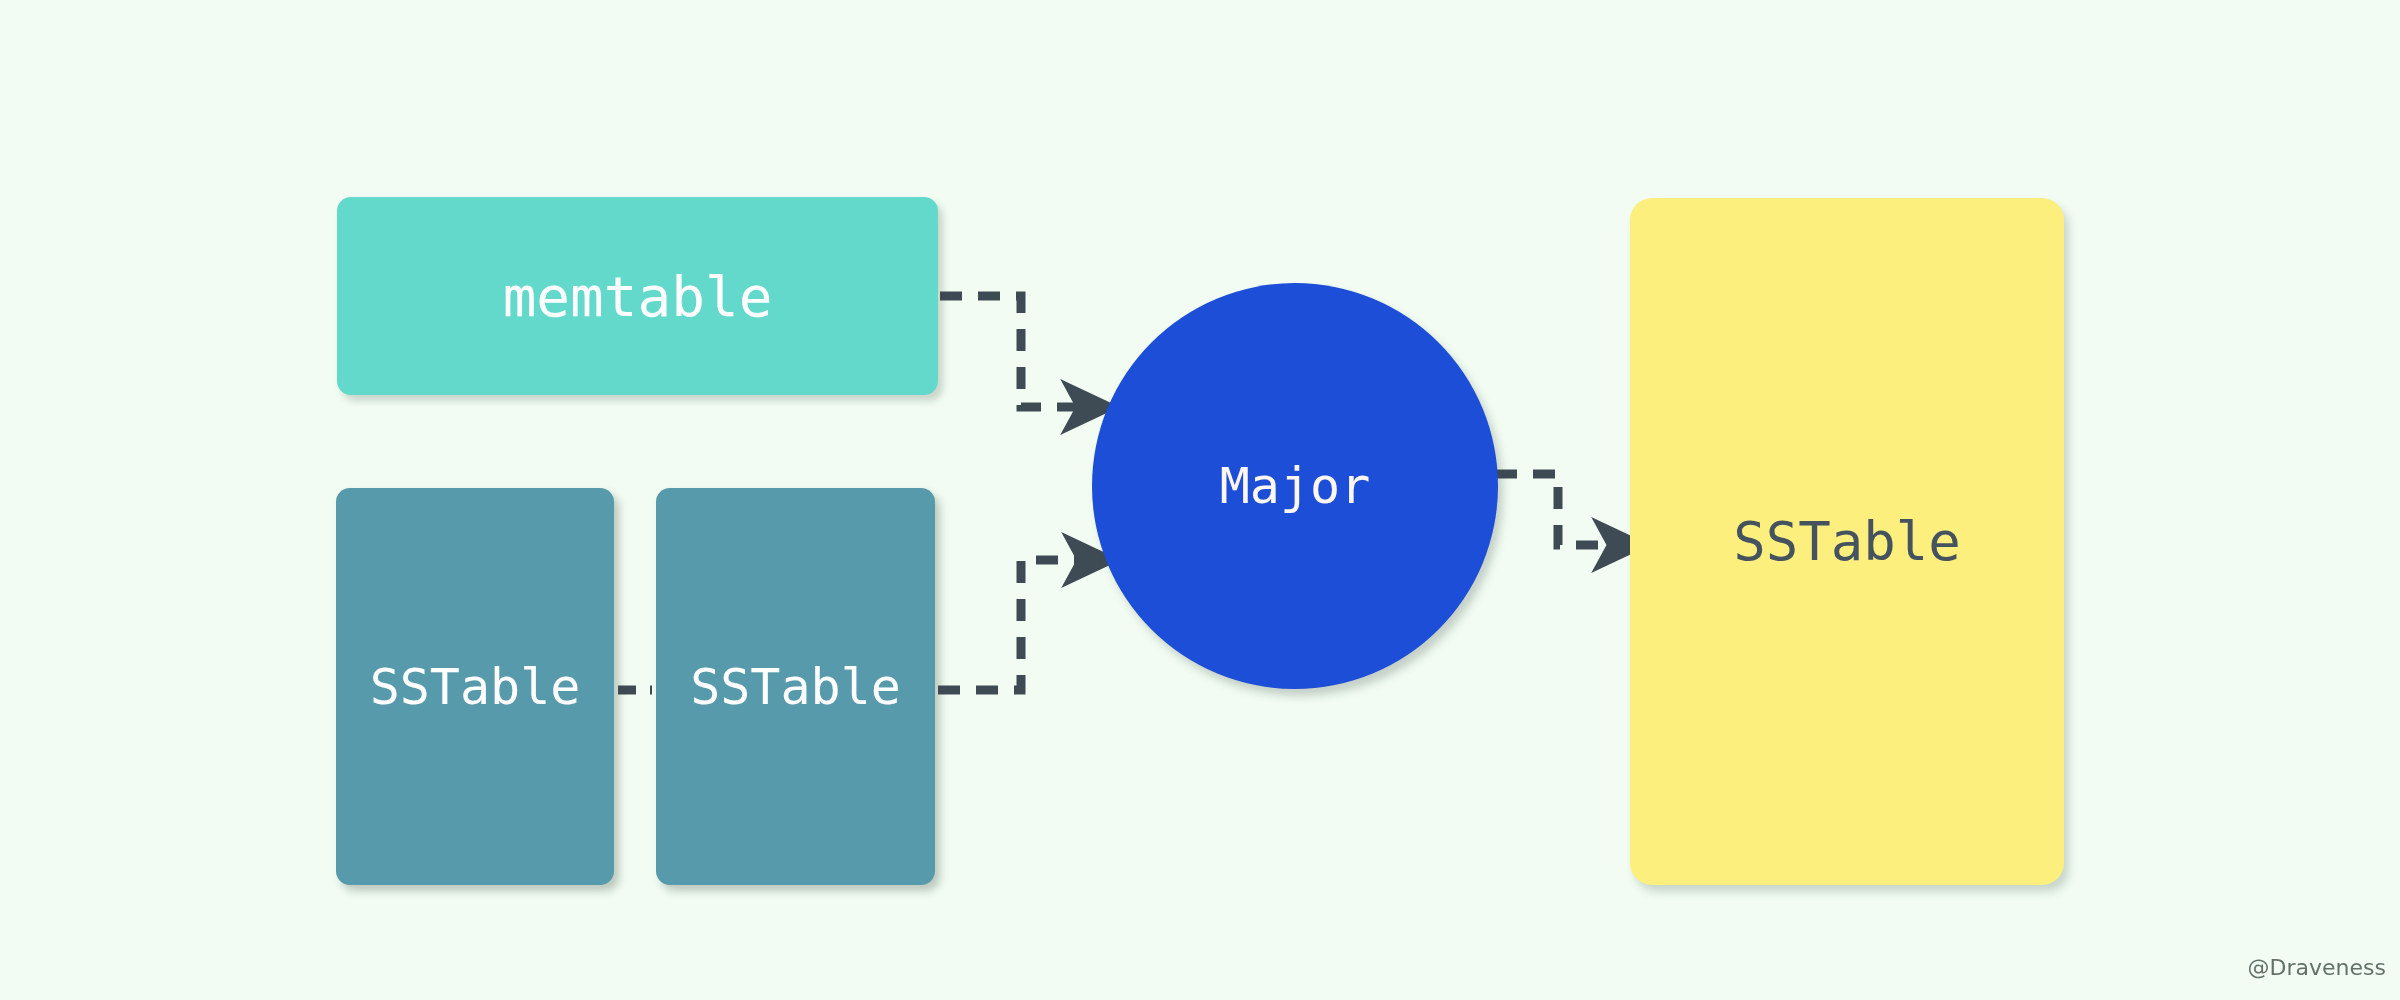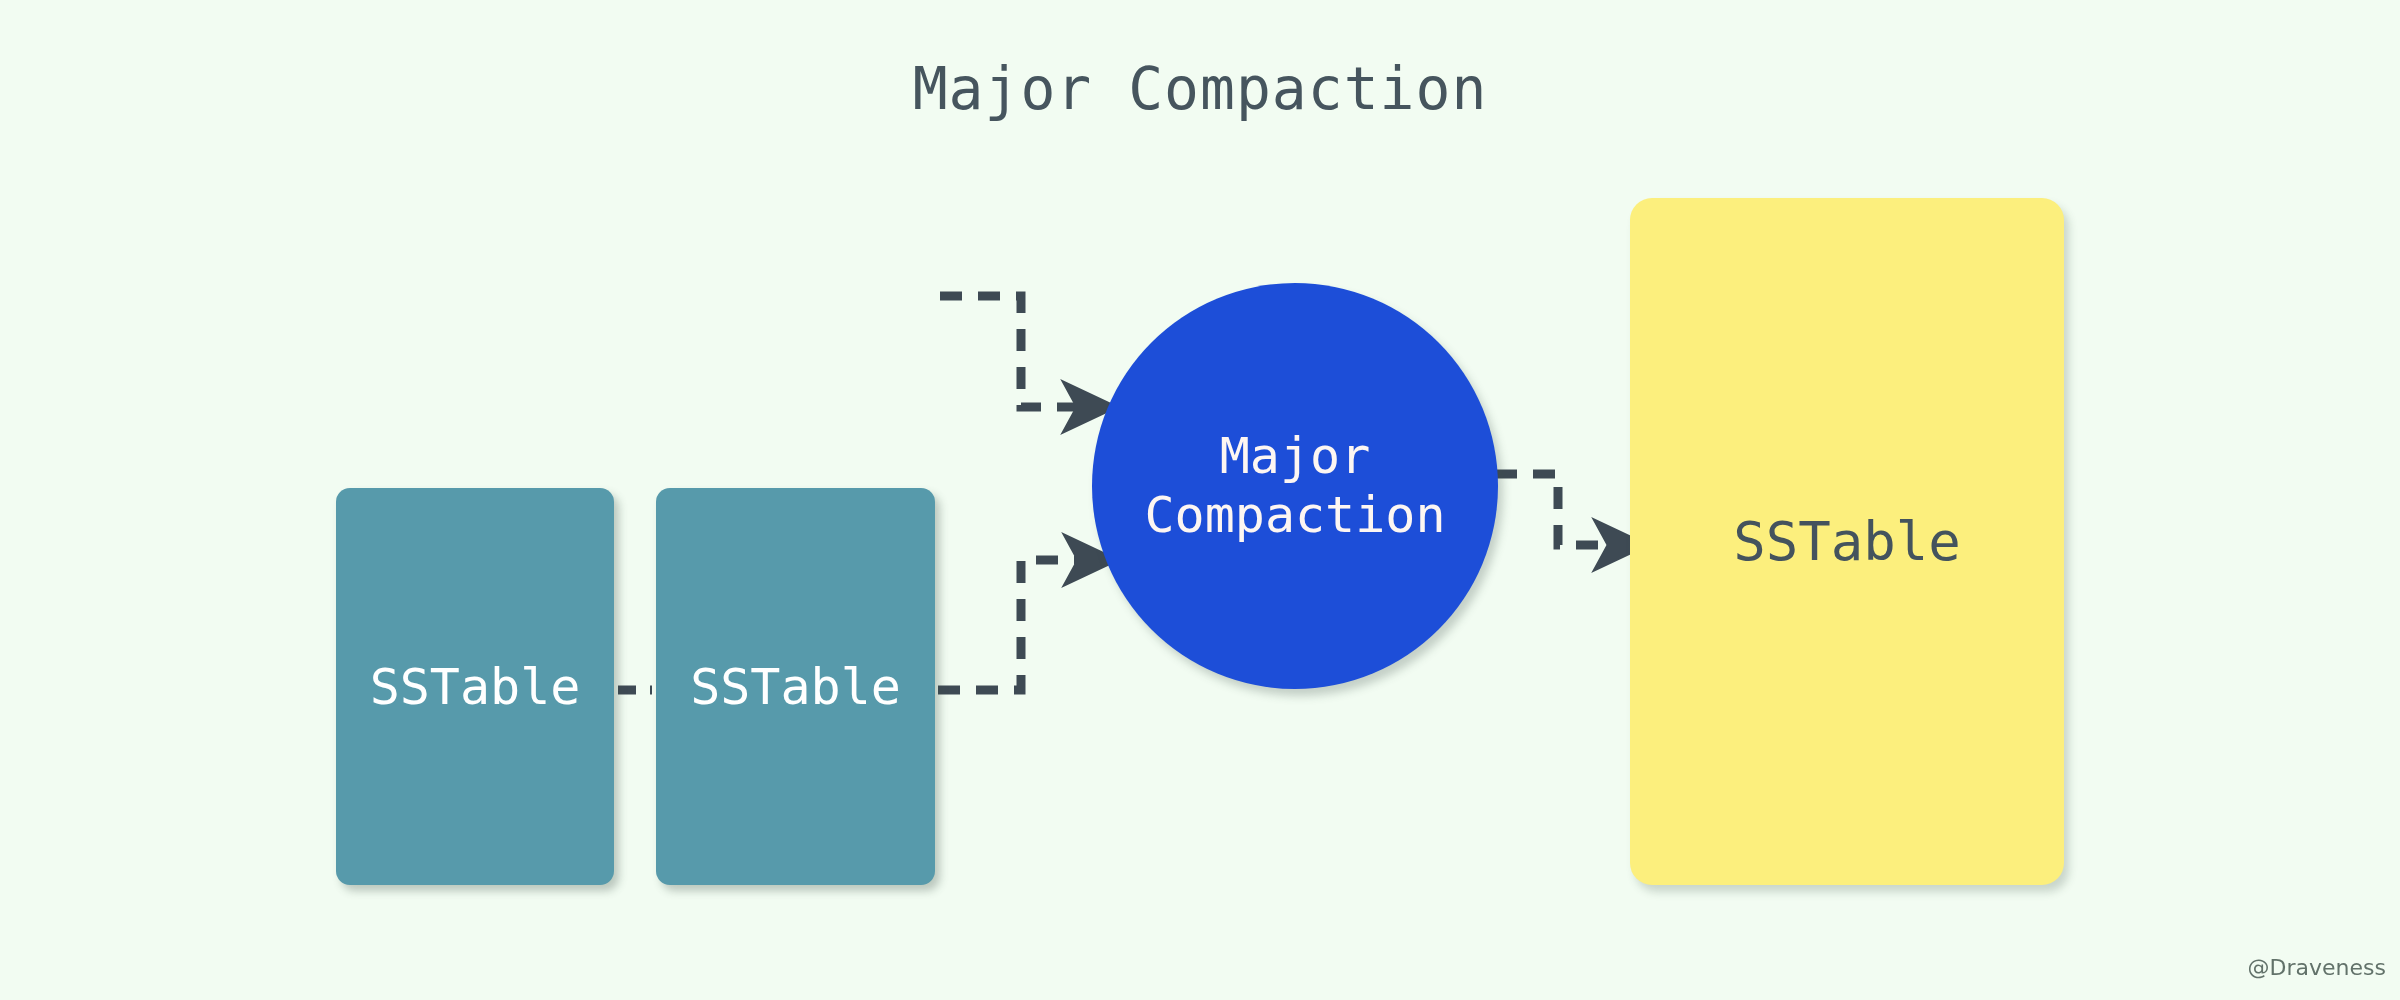--- a/index.html
+++ b/index.html
@@ -115,50 +115,51 @@
     font-size: 22px;
     color: #5b6b63;
     opacity: 0.95;
   }
 </style>
 </head>
 <body>
 
 <div id="canvas">
 
-  <div class="title">Major Compaction</div>
 
   <svg id="edges" viewBox="0 0 2400 1000" xmlns="http://www.w3.org/2000/svg">
     <defs>
       <marker id="arrowhead" markerWidth="7" markerHeight="7" refX="5.2" refY="3.5" orient="auto" markerUnits="strokeWidth">
         <path d="M0,0.4 L6.6,3.5 L0,6.6 L1.7,3.5 Z" fill="#3e4a54"></path>
       </marker>
     </defs>
 
     <path d="M 940 296 L 1021 296 L 1021 407 L 1107 407" fill="none" stroke="#3e4a54" stroke-width="9" stroke-dasharray="22,16" marker-end="url(#arrowhead)"></path>
 
     <path d="M 618 690 L 652 690" fill="none" stroke="#3e4a54" stroke-width="9" stroke-dasharray="18,14"></path>
 
     <path d="M 938 690 L 1021 690 L 1021 560 L 1108 560" fill="none" stroke="#3e4a54" stroke-width="9" stroke-dasharray="22,16" marker-end="url(#arrowhead)"></path>
 
     <path d="M 1495 474 L 1558 474 L 1558 545 L 1638 545" fill="none" stroke="#3e4a54" stroke-width="9" stroke-dasharray="22,16" marker-end="url(#arrowhead)"></path>
   </svg>
 
+  <div class="node box-memtable">
+    <span>memtable</span>
+  </div>
 
   <div class="box-sstable-blue box-sstable-1">
     <span>SSTable</span>
   </div>
 
   <div class="box-sstable-blue box-sstable-2">
     <span>SSTable</span>
   </div>
 
   <div class="node circle-major">
     <span>Major</span>
-    <span>Compaction</span>
   </div>
 
   <div class="node box-sstable-out">
     <span>SSTable</span>
   </div>
 
   <div class="watermark">@Draveness</div>
 
 </div>
 

